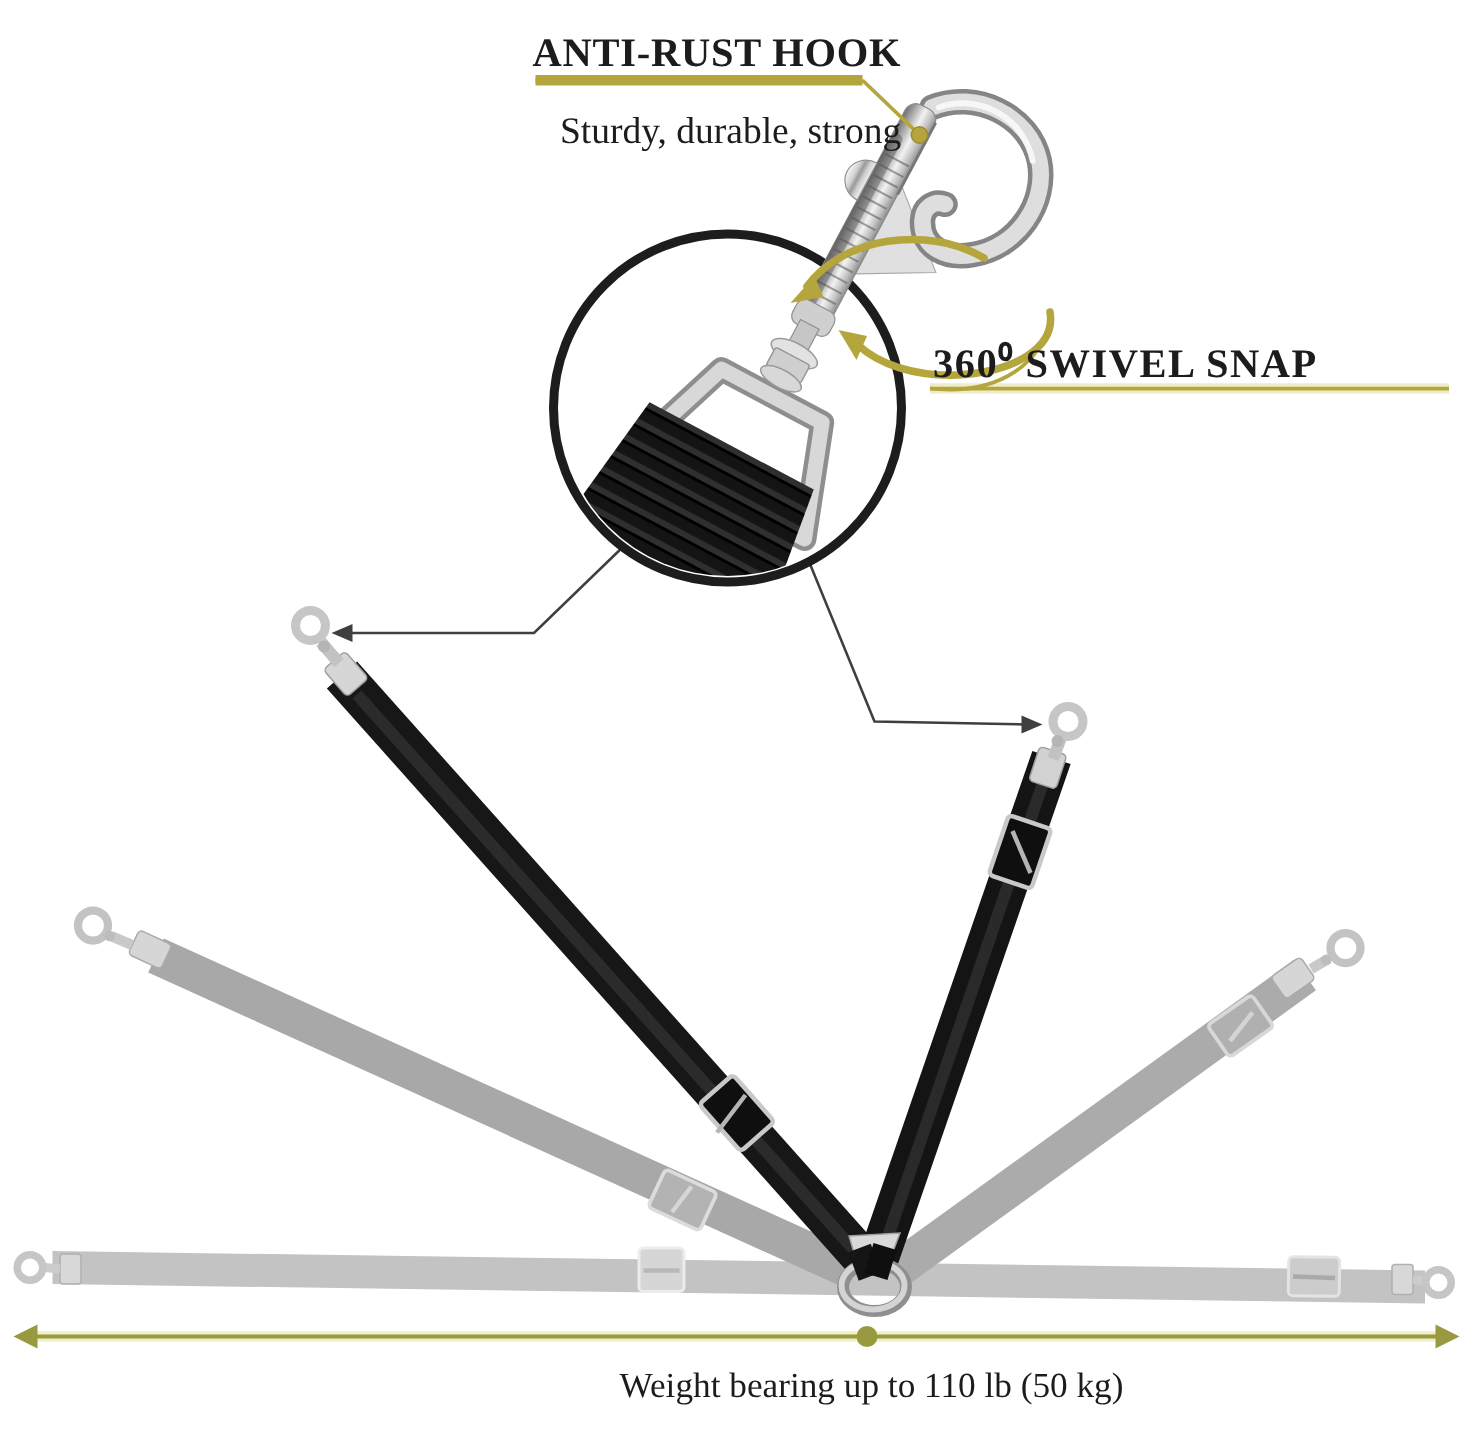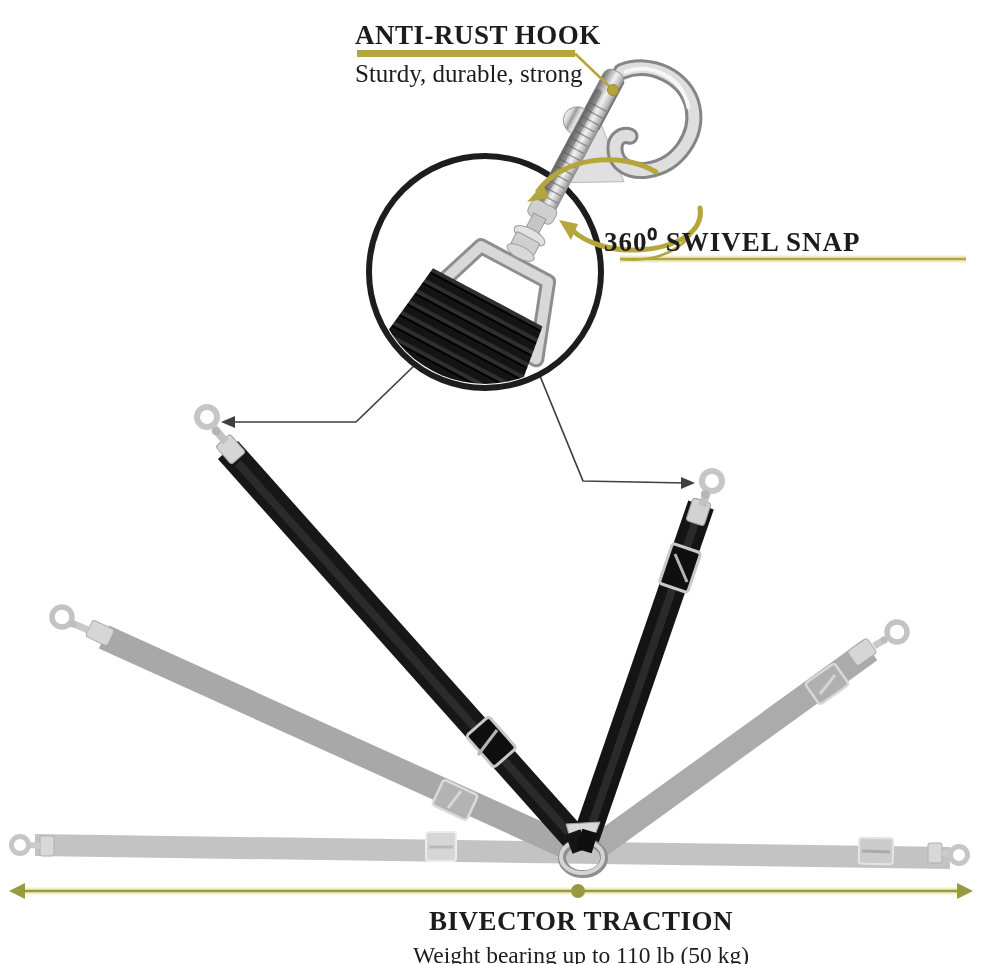--- a/index.html
+++ b/index.html
@@ -10,25 +10,25 @@
   }
   html,body{margin:0;padding:0;}
   body{
     width:982px;height:964px;position:relative;overflow:hidden;
     background:var(--background);
     font-family:"Liberation Serif", serif;
     color:var(--text);
   }
   .stage{position:absolute;inset:0;}
   svg{position:absolute;top:0;left:0;}
-  .callout{position:absolute;z-index:5;}
+  .callout{position:absolute;z-index:5;text-align:right;}
   .callout .t{font-weight:bold;font-size:27px;letter-spacing:.5px;white-space:nowrap;}
-  .callout .s{font-size:25px;margin-top:9px;white-space:nowrap;}
+  .callout .s{font-size:25px;margin-top:23px;white-space:nowrap;}
   #callout-anti-rust{left:355px;top:20px;}
-  #callout-swivel{left:604px;top:222px;}
+  #callout-swivel{left:622px;top:222px;}
   #callout-swivel .t{letter-spacing:1px;}
   #callout-swivel .s{font-size:22px;margin-top:12px;}
   #callout-traction{left:381px;top:906px;width:400px;text-align:center;}
   #callout-traction .s{font-size:23.5px;margin-top:5px;}
   .gold{stroke:var(--accent-gold);}
   .goldfill{fill:var(--accent-gold);}
   .olive{stroke:var(--olive-line);}
   .olivefill{fill:var(--olive-line);}
 </style>
 </head>
@@ -236,16 +236,15 @@
 <div class="callout" id="callout-anti-rust">
   <div class="t">ANTI-RUST HOOK</div>
   <div class="s">Sturdy, durable, strong</div>
 </div>
 
 <div class="callout" id="callout-swivel">
   <div class="t">360⁰ SWIVEL SNAP</div>
 </div>
 
 <div class="callout" id="callout-traction">
-  <div class="t">BIVECTOR TRACTION</div>
   <div class="s">Weight bearing up to 110 lb (50 kg)</div>
 </div>
 </div>
 
 </body></html>

